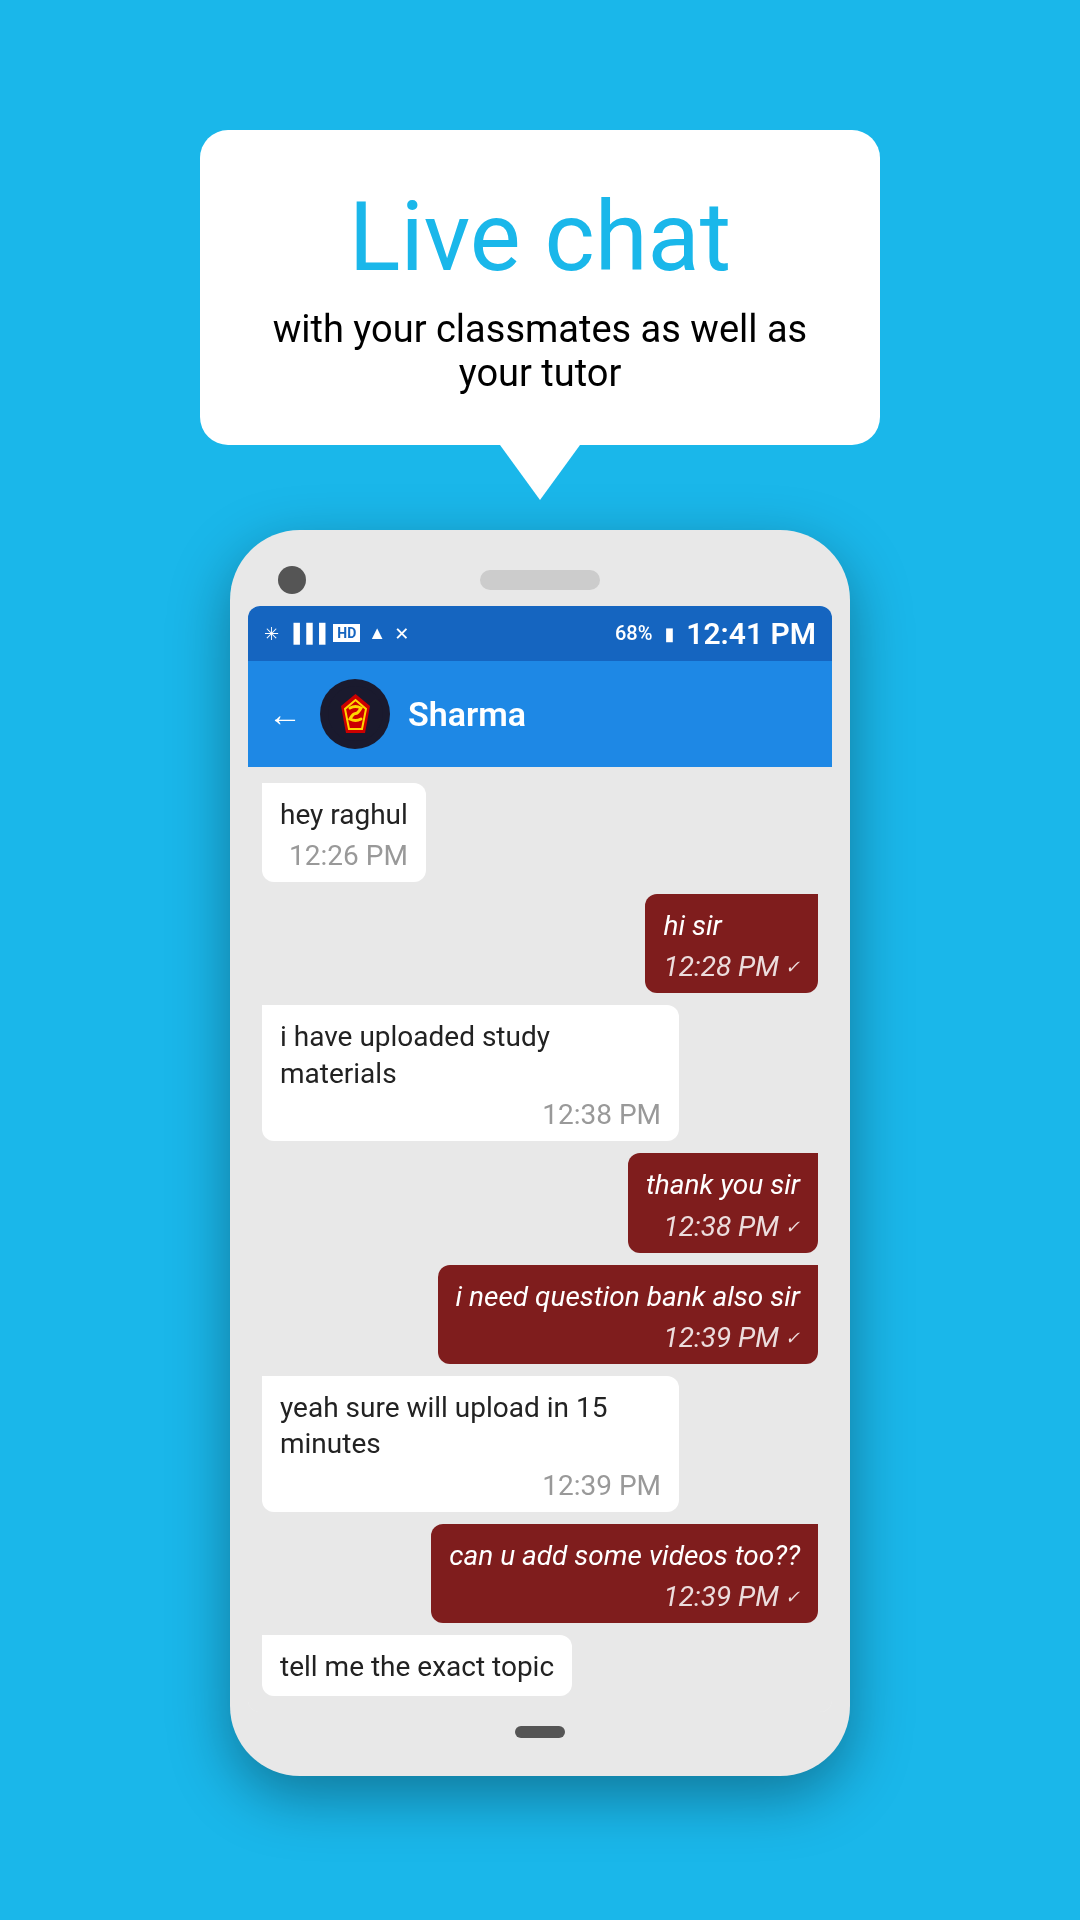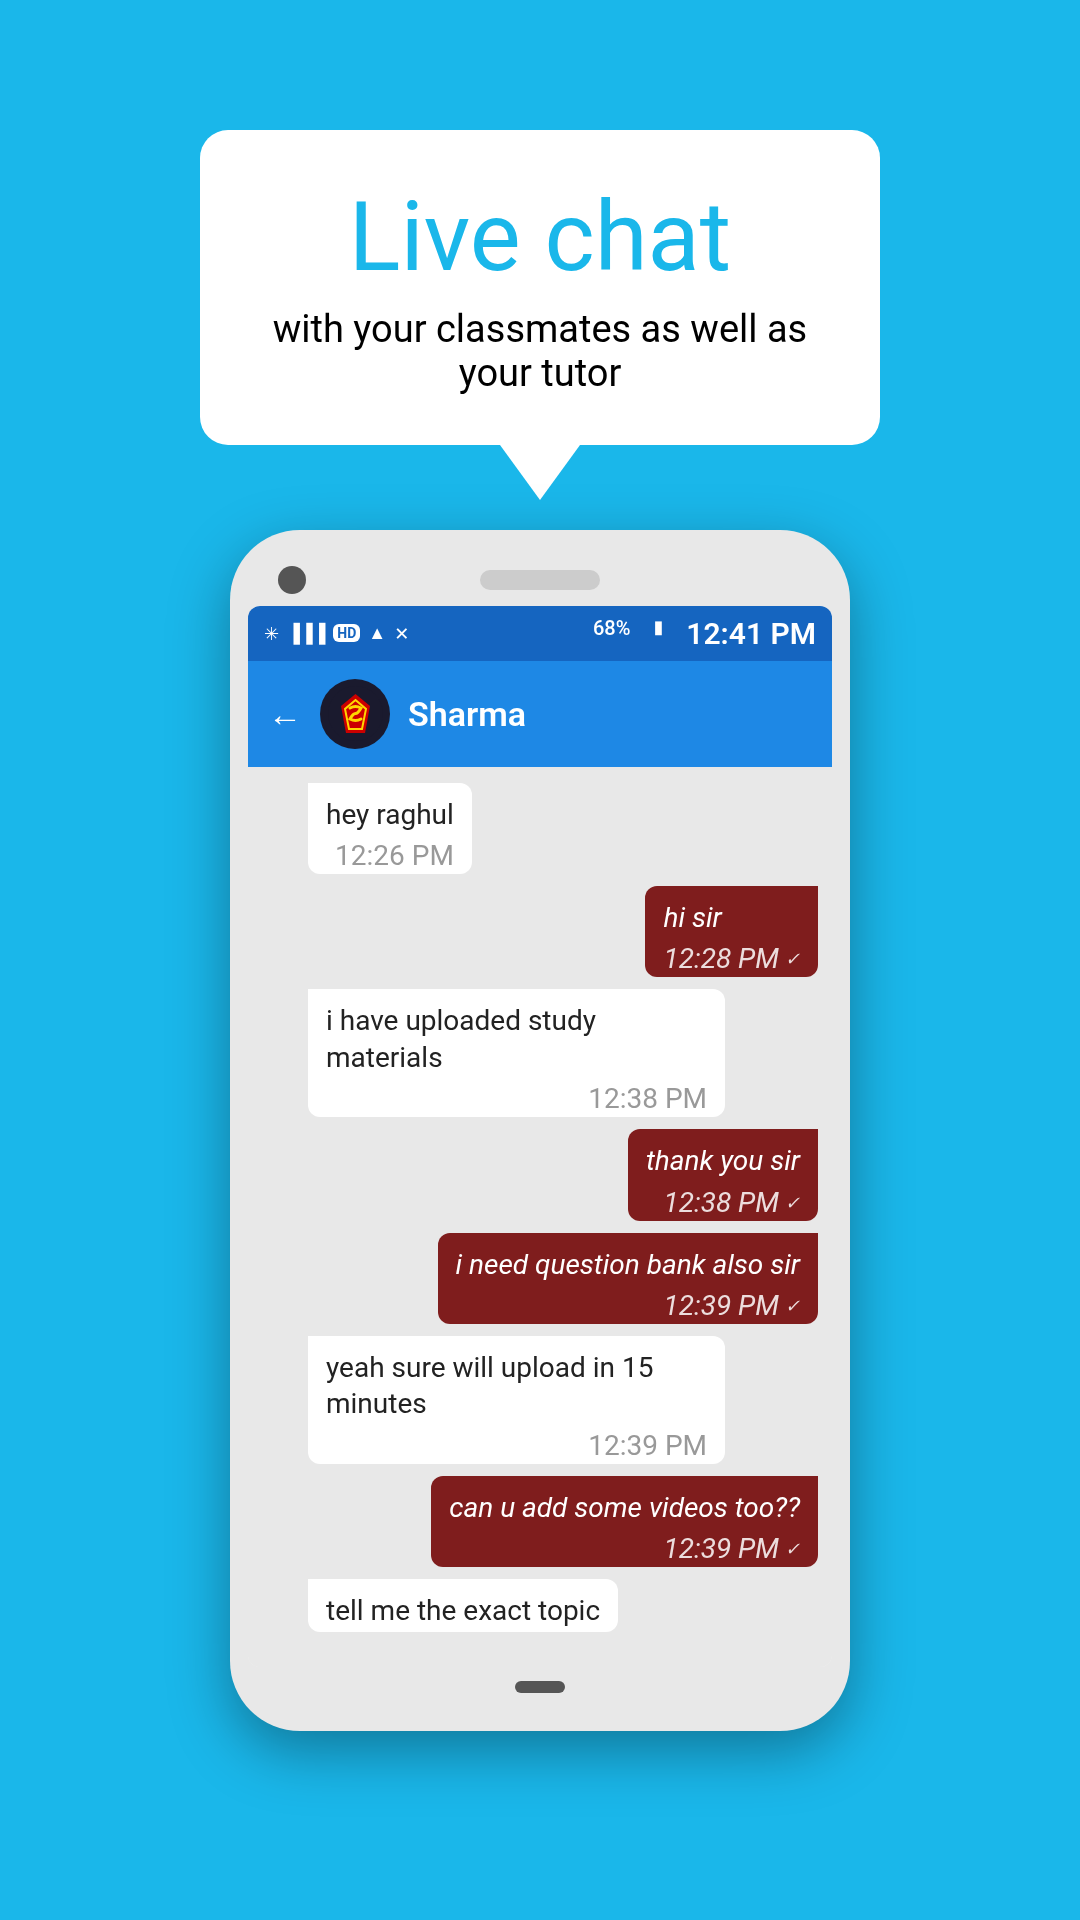--- a/index.html
+++ b/index.html
@@ -118,21 +118,22 @@
     }
 
     .status-bar-left {
       display: flex;
       align-items: center;
       gap: 8px;
     }
 
     .status-bar-right {
       display: flex;
-      gap: 23px;
+      align-items: center;
+      gap: 12px;
       font-size: 22px;
       color: white;
       font-weight: 500;
     }
 
     .status-icon-shape {
       color: white;
       font-size: 18px;
     }
 
@@ -199,22 +200,21 @@
       justify-content: flex-start;
     }
 
     .message-row.sent {
       justify-content: flex-end;
     }
 
     .message-bubble {
       max-width: 75%;
       border-radius: 12px;
-      padding: 14px 18px 2px 18px;
-      margin-left: 46px;
+      padding: 14px 18px 10px 18px;
     }
 
     .message-bubble.received {
       background: white;
       border-radius: 0 12px 12px 12px;
     }
 
     .message-bubble.sent {
       background: #7f1d1d;
       border-radius: 12px 0 12px 12px;
@@ -278,21 +278,21 @@
       <div class="phone-speaker"></div>
       <div class="phone-camera-right"></div>
     </div>
 
     <div class="phone-screen">
 
       <div class="status-bar">
         <div class="status-bar-left">
           <span class="status-icon-shape">✳</span>
           <span class="status-icon-shape">▐▐▐</span>
-          <span class="status-icon-shape" style="font-size:14px; background:white; color:#1565C0; padding:1px 4px; border-radius:6px; font-weight:700;">HD</span>
+          <span class="status-icon-shape" style="font-size:14px; background:white; color:#1565C0; padding:1px 4px; border-radius:0; font-weight:700;">HD</span>
           <span class="status-icon-shape">▲</span>
           <span class="status-icon-shape">✕</span>
         </div>
         <div class="status-bar-right">
           <span class="battery-text">68%</span>
           <span class="status-icon-shape">▮</span>
           <span class="time-text">12:41 PM</span>
         </div>
       </div>
 

